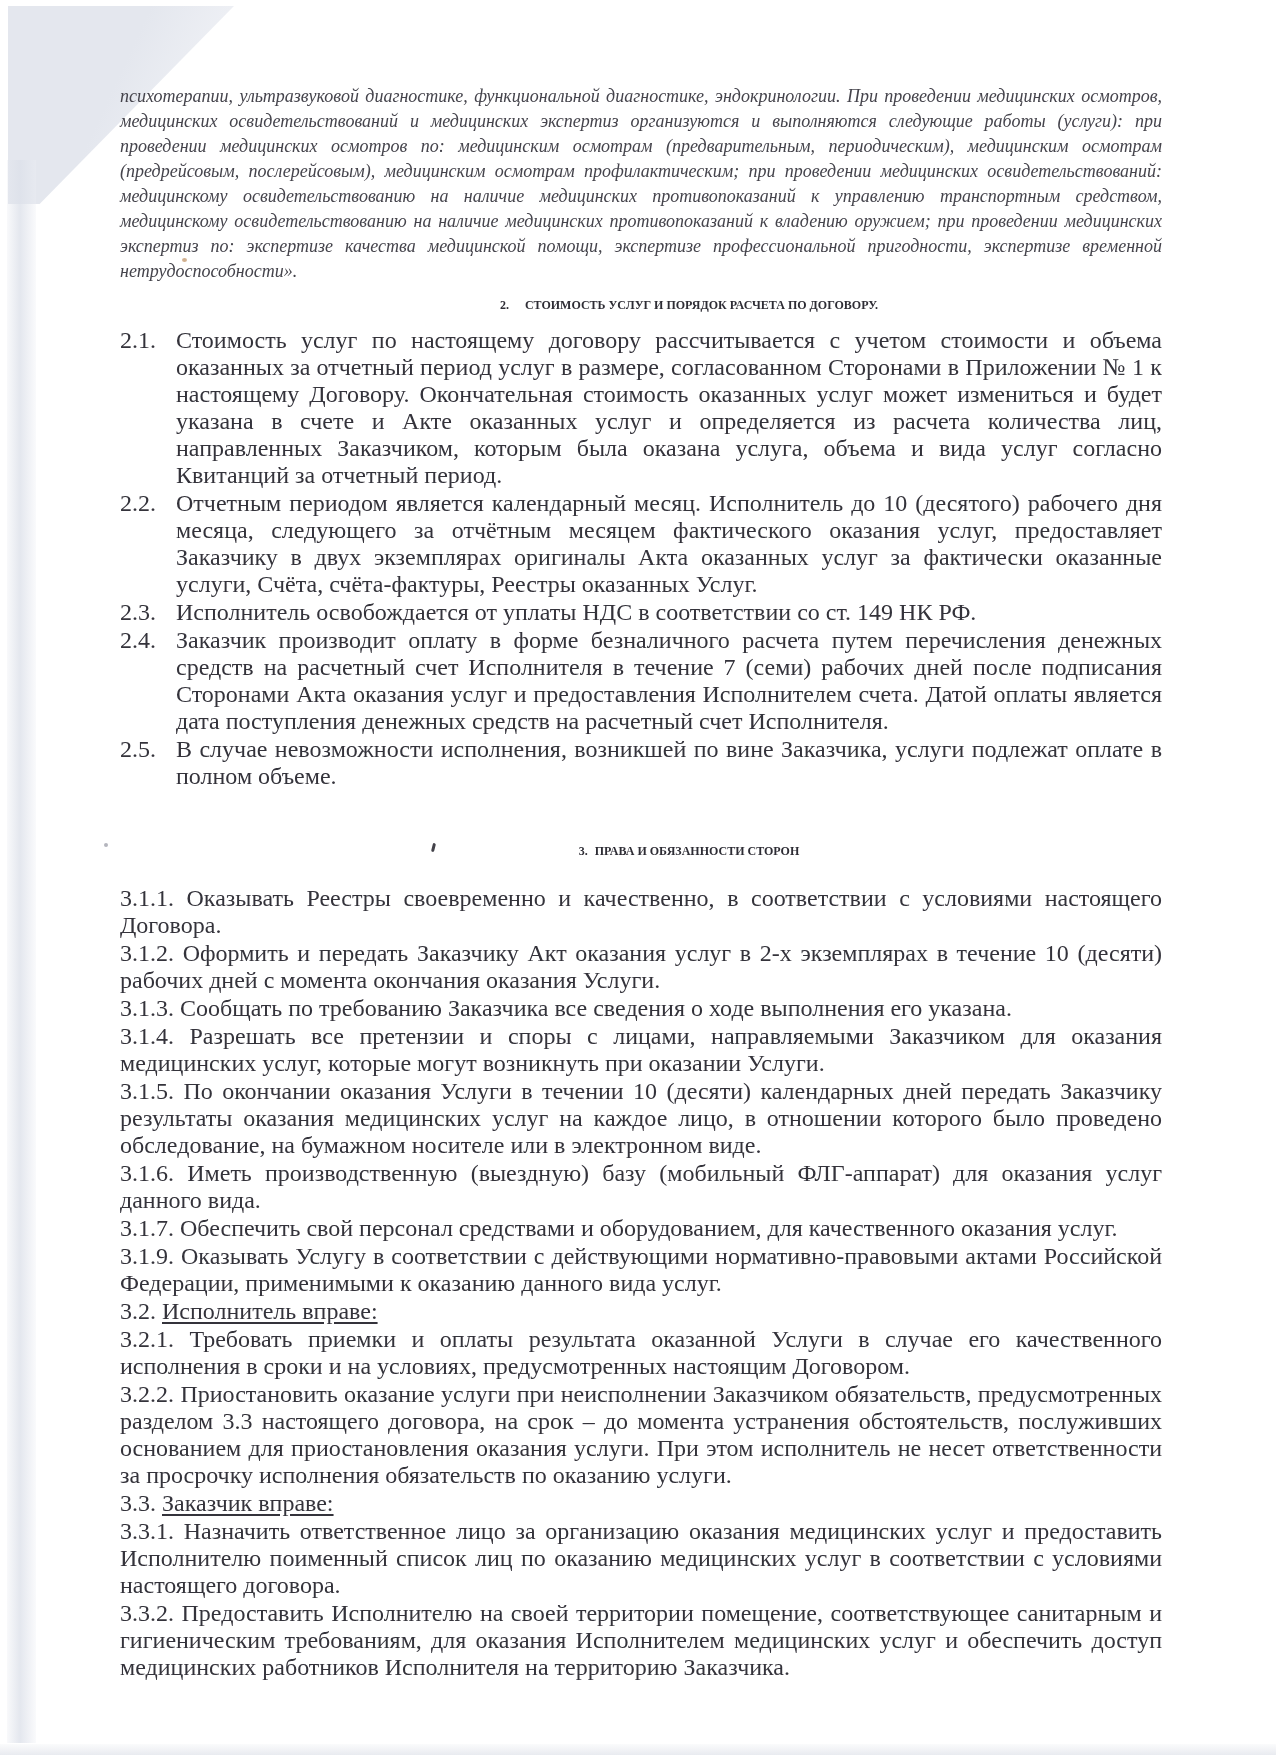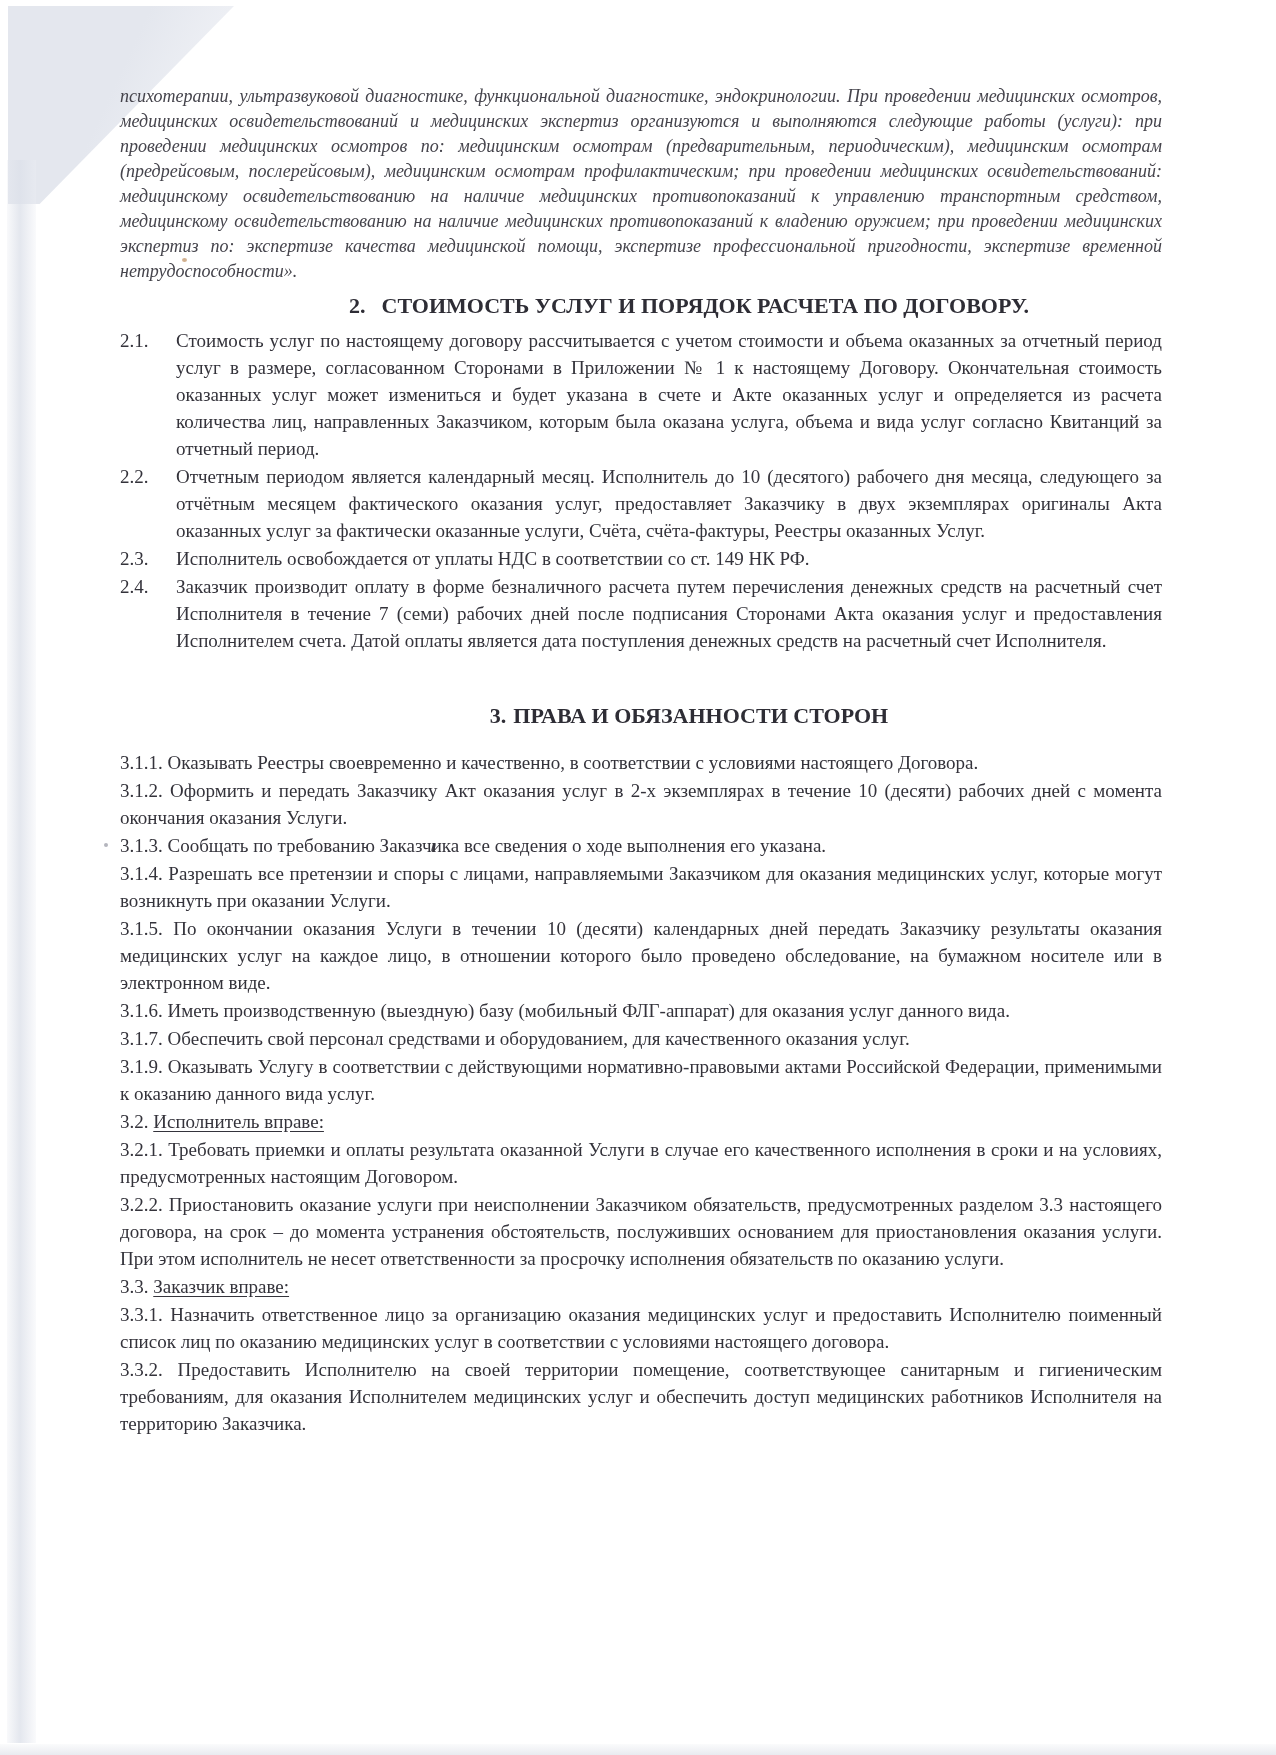--- a/index.html
+++ b/index.html
@@ -33,27 +33,27 @@
     position:absolute; left:120px; top:84px; width:1042px;
   }
   .intro {
     margin:0 0 8px 0;
     font-style:italic; font-size:18px; line-height:25px;
     color:#45444c; text-align:justify; text-align-last:left;
   }
   .heading {
     position:relative; left:48px;
     margin:8px 0 8px 0; text-align:center;
-    font-weight:bold; font-size:22px; line-height:27px; color:#2e2d35;
+    font-weight:bold; font-size:12px; line-height:27px; color:#2e2d35;
   }
   .heading .hnum-wide { margin-right:16px; }
   .heading .hnum { margin-right:7px; }
   .heading3 { margin-top:48px; margin-bottom:20px; }
   .clause {
-    margin:0 0 1px 0; font-size:19px; line-height:27px;
+    margin:0 0 1px 0; font-size:24px; line-height:27px;
     text-align:justify; text-align-last:left; color:#34333b;
   }
   .hang { padding-left:56px; }
   .hang .cnum { display:inline-block; width:56px; margin-left:-56px; text-align:left; }
   .u { text-decoration:underline; text-underline-offset:3px; }
 </style>
 </head>
 <body>
 
 <div class="page">
@@ -70,20 +70,21 @@
     <p class="intro">психотерапии, ультразвуковой диагностике, функциональной диагностике, эндокринологии. При проведении медицинских осмотров, медицинских освидетельствований и медицинских экспертиз организуются и выполняются следующие работы (услуги): при проведении медицинских осмотров по: медицинским осмотрам (предварительным, периодическим), медицинским осмотрам (предрейсовым, послерейсовым), медицинским осмотрам профилактическим; при проведении медицинских освидетельствований: медицинскому освидетельствованию на наличие медицинских противопоказаний к управлению транспортным средством, медицинскому освидетельствованию на наличие медицинских противопоказаний к владению оружием; при проведении медицинских экспертиз по: экспертизе качества медицинской помощи, экспертизе профессиональной пригодности, экспертизе временной нетрудоспособности».</p>
 
     <div class="heading">
       <span class="hnum-wide">2.</span><span>СТОИМОСТЬ УСЛУГ И ПОРЯДОК РАСЧЕТА ПО ДОГОВОРУ.</span>
     </div>
 
     <p class="clause hang"><span class="cnum">2.1.</span><span>Стоимость услуг по настоящему договору рассчитывается с учетом стоимости и объема оказанных за отчетный период услуг в размере, согласованном Сторонами в Приложении № 1 к настоящему Договору.  Окончательная стоимость оказанных услуг может измениться и будет указана в счете и Акте оказанных услуг и определяется из расчета количества лиц, направленных Заказчиком, которым была оказана услуга, объема и вида услуг согласно Квитанций за отчетный период.</span></p>
     <p class="clause hang"><span class="cnum">2.2.</span><span>Отчетным периодом является календарный месяц. Исполнитель до 10 (десятого) рабочего дня месяца, следующего за отчётным месяцем фактического оказания услуг, предоставляет Заказчику в двух экземплярах оригиналы Акта оказанных услуг за фактически оказанные услуги, Счёта, счёта-фактуры, Реестры оказанных Услуг.</span></p>
     <p class="clause hang"><span class="cnum">2.3.</span><span>Исполнитель освобождается от уплаты НДС в соответствии со ст. 149 НК РФ.</span></p>
     <p class="clause hang"><span class="cnum">2.4.</span><span>Заказчик производит оплату в форме безналичного расчета путем перечисления денежных средств на расчетный счет Исполнителя в течение 7 (семи) рабочих дней после подписания Сторонами Акта оказания услуг и предоставления Исполнителем счета. Датой оплаты является дата поступления денежных средств на расчетный счет Исполнителя.</span></p>
+    <p class="clause hang"><span class="cnum">2.5.</span><span>В случае невозможности исполнения, возникшей по вине Заказчика, услуги подлежат оплате в полном объеме.</span></p>
 
     <div class="heading heading3">
       <span class="hnum">3.</span><span>ПРАВА И ОБЯЗАННОСТИ СТОРОН</span>
     </div>
 
     <p class="clause"><span>3.1.1.</span> <span>Оказывать Реестры своевременно и качественно, в соответствии с условиями настоящего Договора.</span></p>
     <p class="clause"><span>3.1.2.</span> <span>Оформить и передать Заказчику Акт оказания услуг в 2-х экземплярах в течение 10 (десяти) рабочих дней с момента окончания оказания Услуги.</span></p>
     <p class="clause"><span>3.1.3.</span> <span>Сообщать по требованию Заказчика все сведения о ходе выполнения его указана.</span></p>
     <p class="clause"><span>3.1.4.</span> <span>Разрешать все претензии и споры с лицами, направляемыми Заказчиком для оказания медицинских услуг, которые могут возникнуть при оказании Услуги.</span></p>
     <p class="clause"><span>3.1.5.</span> <span>По окончании оказания Услуги в течении 10 (десяти) календарных дней передать Заказчику результаты оказания медицинских услуг на каждое лицо, в отношении которого было проведено обследование, на бумажном носителе или в электронном виде.</span></p>

